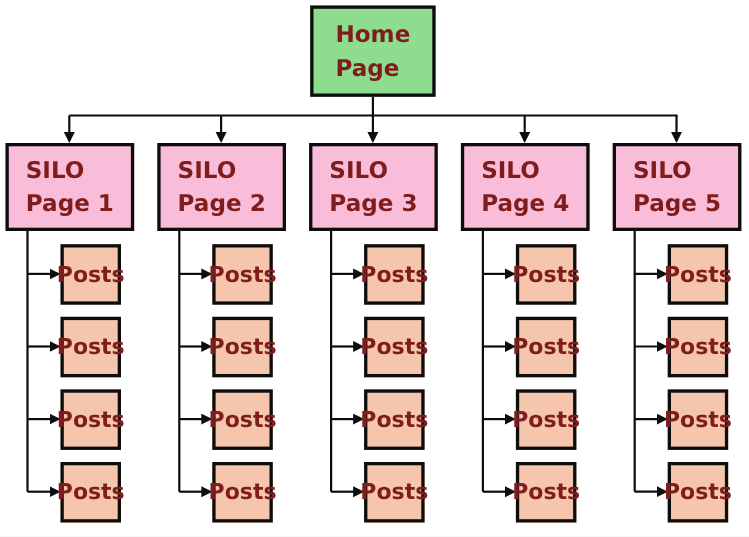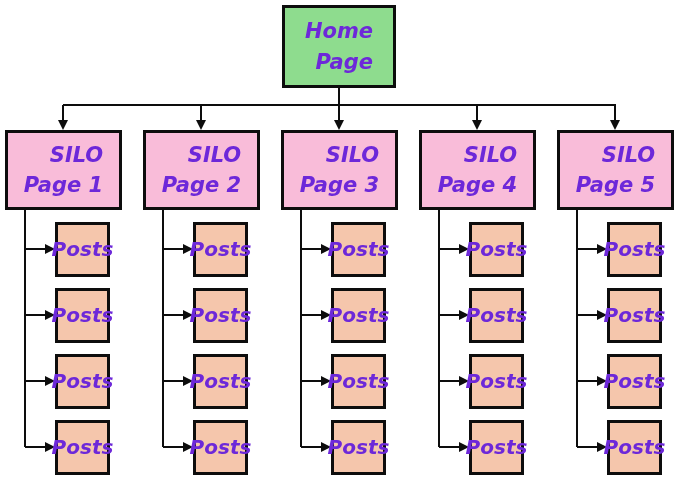--- a/index.html
+++ b/index.html
@@ -16,26 +16,25 @@
     left: 0; top: 0;
     pointer-events: none;
   }
   .box {
     position: absolute;
     box-sizing: border-box;
     border: 3px solid var(--line, #0d0d0d);
     display: flex;
     align-items: center;
     justify-content: center;
-    text-align: right;
+    text-align: left;
     font-weight: 700;
-    color: #6d28d9;
+    color: #7f1d1d;
     white-space: pre-line;
     line-height: 1.45;
-    font-style: italic;
   }
   .home {
     left: 282px; top: 5px;
     width: 114px; height: 83px;
     background: var(--home-fill, #8edc8e);
     font-size: 21px;
   }
   .silo {
     top: 130px;
     width: 117px; height: 80px;

